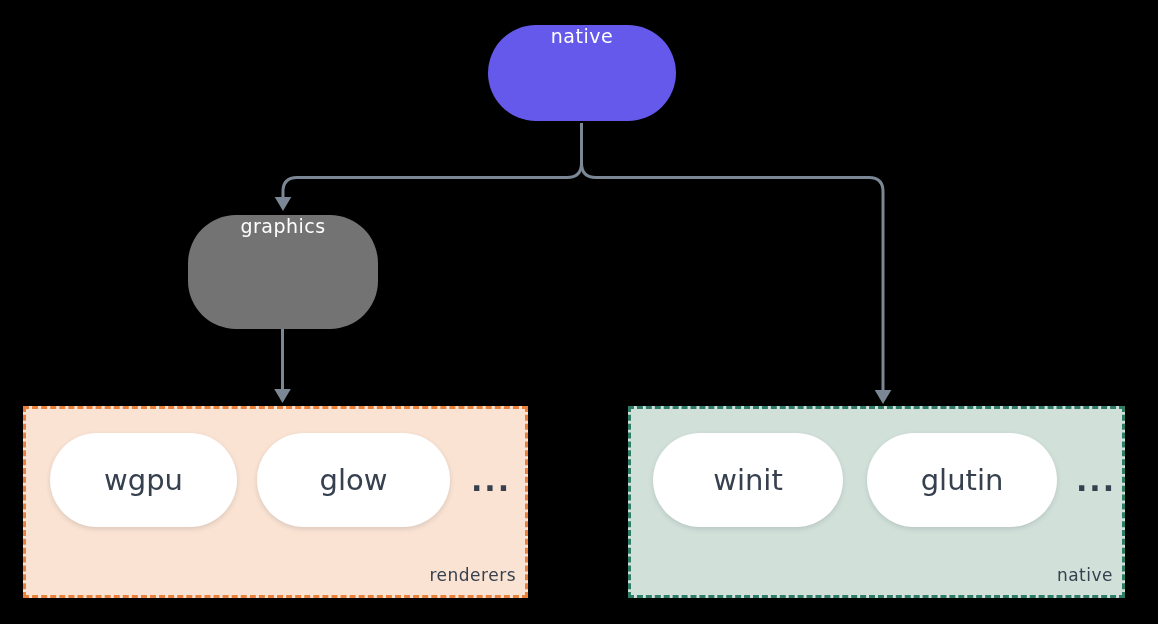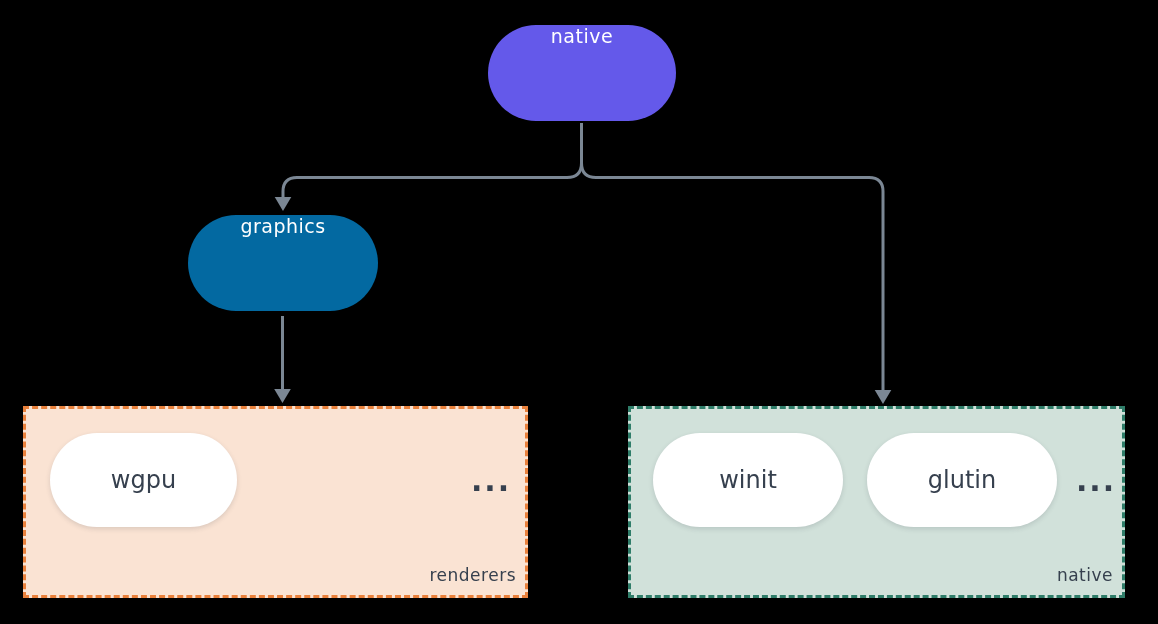--- a/index.html
+++ b/index.html
@@ -32,22 +32,22 @@
     color: #ffffff;
     letter-spacing: 0.5px;
   }
   .node-native {
     left: 488px; top: 25px;
     width: 188px; height: 96px;
     background: #6459ea;
   }
   .node-graphics {
     left: 188px; top: 215px;
-    width: 190px; height: 96px;
-    background: #0369a1;
+    width: 190px; height: 114px;
+    background: #737373;
   }
   .group {
     position: absolute;
     top: 406px;
     height: 192px;
     box-sizing: border-box;
     border: 3px dashed #000;
   }
   .group-renderers {
     left: 23px;
@@ -63,21 +63,21 @@
   }
   .item-pill {
     position: absolute;
     top: 24px;
     height: 94px;
     background: #ffffff;
     border-radius: 47px;
     display: flex;
     align-items: center;
     justify-content: center;
-    font-size: 24px;
+    font-size: 29px;
     color: #36404e;
     box-shadow: 0 2px 5px rgba(40, 50, 60, 0.15);
   }
   .pill-wgpu   { left: 24px;  width: 187px; }
   .pill-glow   { left: 231px; width: 193px; }
   .pill-winit  { left: 22px;  width: 190px; }
   .pill-glutin { left: 236px; width: 190px; }
   .ellipsis {
     position: absolute;
     top: 24px;
@@ -126,20 +126,23 @@
   </div>
 
   <div class="pill node-graphics">
     <span>graphics</span>
   </div>
 
   <div class="group group-renderers">
     <div class="item-pill pill-wgpu">
       <span>wgpu</span>
     </div>
+    <div class="item-pill pill-glow">
+      <span>glow</span>
+    </div>
     <div class="ellipsis">...</div>
     <div class="group-label">renderers</div>
   </div>
 
   <div class="group group-shells">
     <div class="item-pill pill-winit">
       <span>winit</span>
     </div>
     <div class="item-pill pill-glutin">
       <span>glutin</span>

